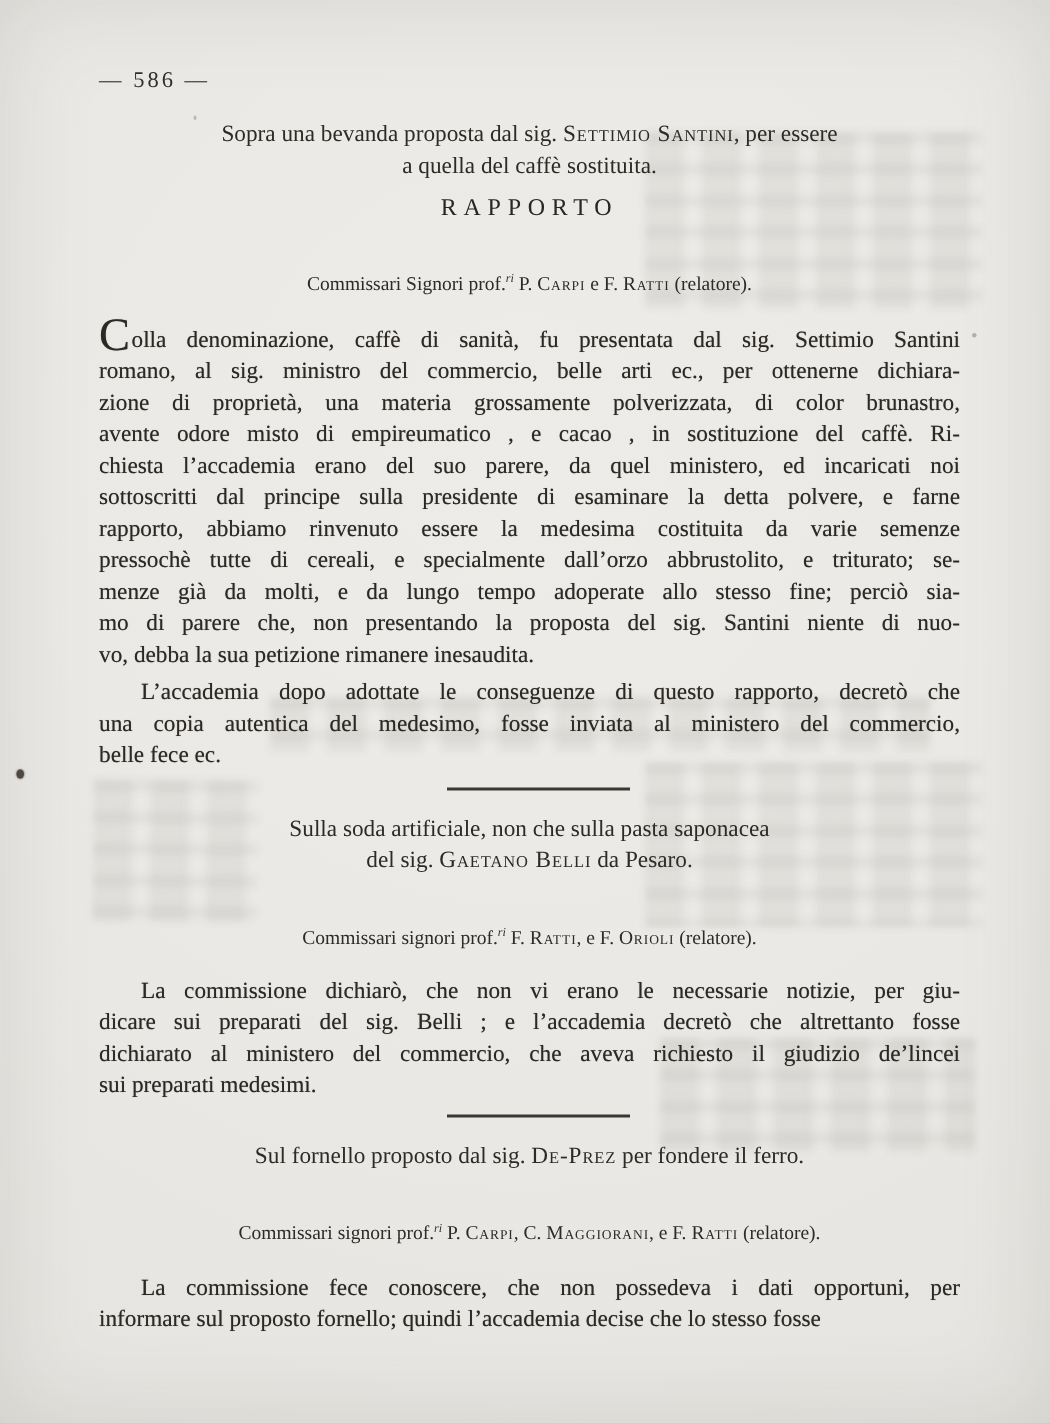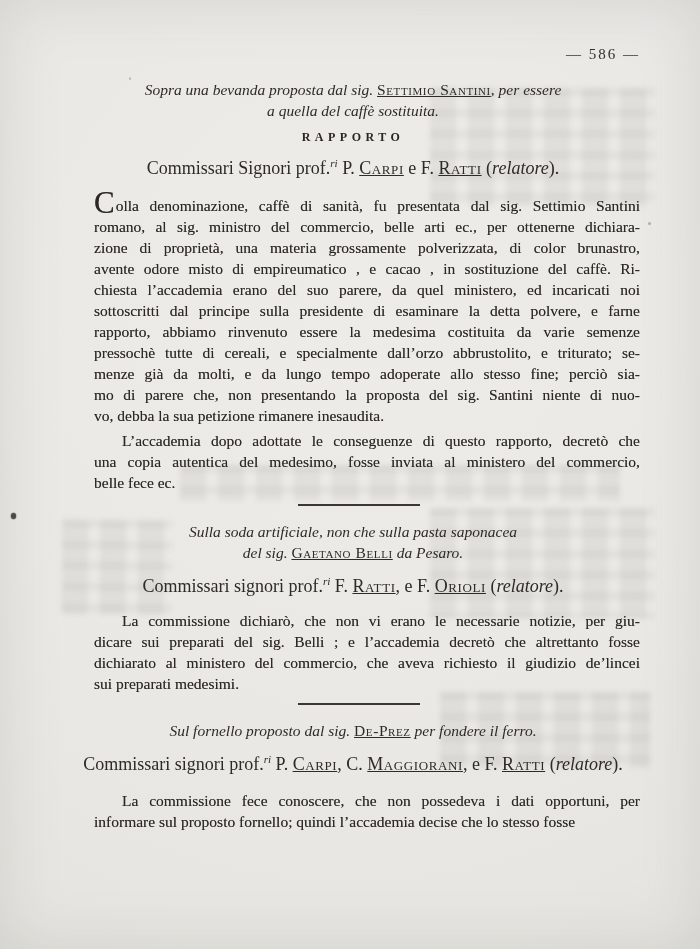--- a/index.html
+++ b/index.html
@@ -15,60 +15,59 @@
     color: #2e2b27;
     font-family: "Liberation Serif", "DejaVu Serif", serif;
     box-shadow: inset 0 0 60px rgba(120,115,105,0.18);
   }
   .content {
     position: relative;
     padding: 46px 60px 0 66px;
     z-index: 3;
   }
   .pageno {
-    text-align: right;
+    text-align: left;
     font-size: 15px;
     letter-spacing: 2px;
     color: #33302b;
   }
   .heading {
     margin-top: 16px;
     text-align: center;
     font-size: 15.5px;
     line-height: 21px;
     color: #2e2b27;
   }
   .subtitle {
     margin-top: 9px;
     text-align: center;
-    font-size: 12px;
-    font-weight: bold;
+    font-size: 16px;
+    font-weight: normal;
     letter-spacing: 4.5px;
     color: #2a2723;
   }
   .committee {
-    margin-top: 8px;
+    margin-top: 28px;
     text-align: center;
-    font-size: 18px;
+    font-size: 13px;
     line-height: 20px;
   }
-  .run-i { font-style: italic; }
-  .run-sc { font-variant: small-caps; letter-spacing: 0.6px; text-decoration: underline; }
+  .run-i { }
+  .run-sc { font-variant: small-caps; letter-spacing: 0.6px; }
   .run-n { }
   .run-sup { vertical-align: super; font-size: 0.62em; font-style: italic; }
   .para {
     font-size: 15.5px;
     line-height: 21px;
     color: #2c2925;
     text-shadow: 0 0 0.5px rgba(46,43,39,0.55);
   }
   .para .jline, .lines > div {
     text-align: justify;
     text-align-last: justify;
-    margin-left: 28px;
   }
   .lines > div:last-child { text-align-last: left; }
   .para.indent > div:first-child { text-indent: 28px; }
   .p1 { margin-top: 17px; }
   .p2 { margin-top: 4px; }
   .dropcap {
     font-size: 31px;
     line-height: 0;
     position: relative;
     top: 2px;

